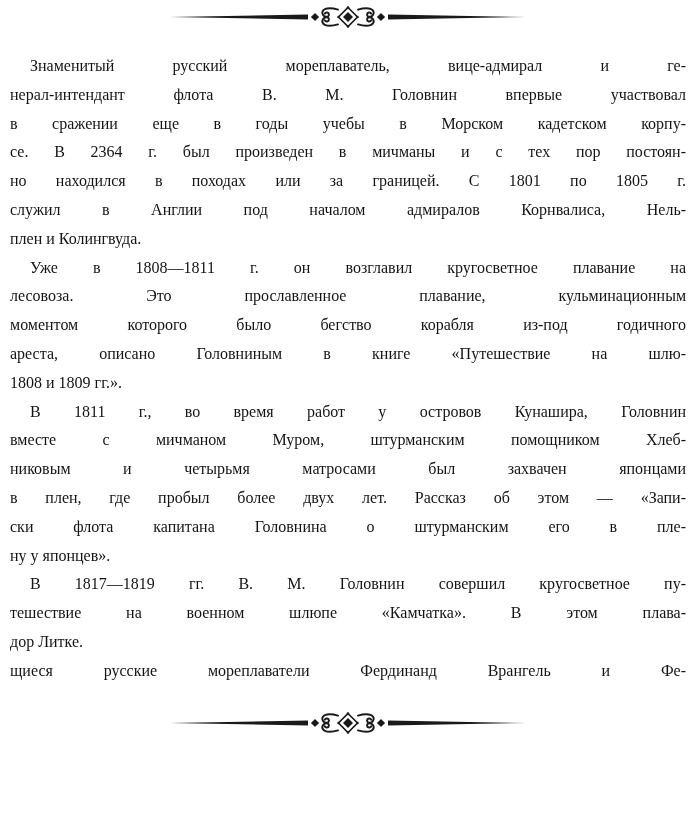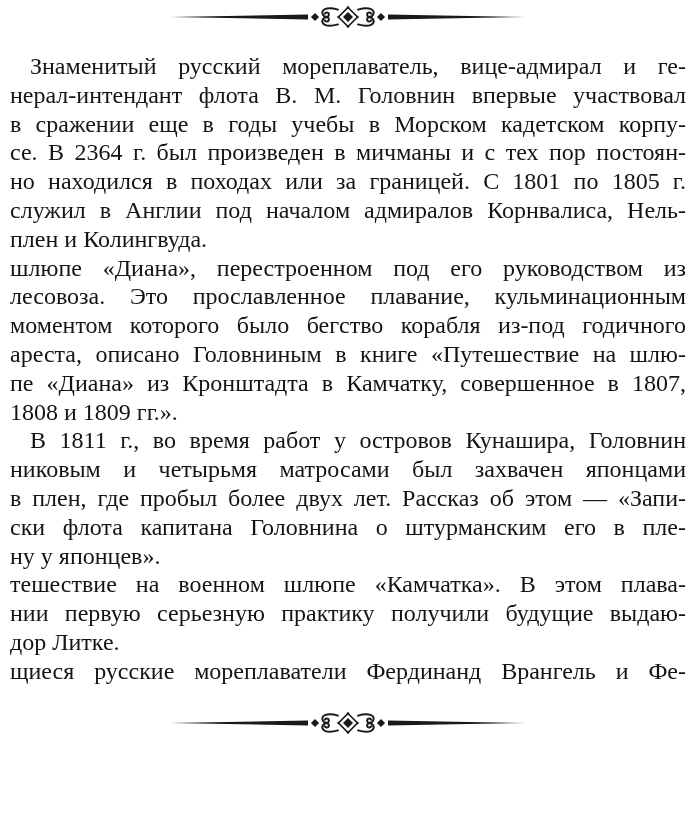--- a/index.html
+++ b/index.html
@@ -19,21 +19,21 @@
     width: 360px;
     height: 26px;
     margin: 0 auto;
   }
   .ornament.top { padding-top: 4px; }
   .ornament.bottom { margin-top: 24px; }
   .text-block {
     margin: 22px 10px 0 10px;
     width: 676px;
     color: #141414;
-    font-size: 24px;
+    font-size: 16px;
     line-height: 28.8px;
     font-weight: 400;
   }
   .para { margin: 0; padding: 0; }
   .line {
     text-align: justify;
     text-align-last: justify;
   }
   .line.end { text-align-last: left; }
   .line.indent { text-indent: 20px; }
@@ -75,39 +75,39 @@
       <div class="line indent">Знаменитый русский мореплаватель, вице-адмирал и ге-</div>
       <div class="line">нерал-интендант флота В. М. Головнин впервые участвовал</div>
       <div class="line">в сражении еще в годы учебы в Морском кадетском корпу-</div>
       <div class="line">се. В 2364 г. был произведен в мичманы и с тех пор постоян-</div>
       <div class="line">но находился в походах или за границей. С 1801 по 1805 г.</div>
       <div class="line">служил в Англии под началом адмиралов Корнвалиса, Нель-</div>
       <div class="line end">плен и Колингвуда.</div>
     </div>
 
     <div class="para">
-      <div class="line">шлюпе «Диана», перестроенном под его руководством из</div>
+      <div class="line indent">Уже в 1808—1811 г. он возглавил кругосветное плавание на</div>
       <div class="line">лесовоза. Это прославленное плавание, кульминационным</div>
       <div class="line">моментом которого было бегство корабля из-под годичного</div>
       <div class="line">ареста, описано Головниным в книге «Путешествие на шлю-</div>
-      <div class="line">пе «Диана» из Кронштадта в Камчатку, совершенное в 1807,</div>
       <div class="line end">1808 и 1809 гг.».</div>
     </div>
 
     <div class="para">
       <div class="line indent">В 1811 г., во время работ у островов Кунашира, Головнин</div>
+      <div class="line">вместе с мичманом Муром, штурманским помощником Хлеб-</div>
       <div class="line">никовым и четырьмя матросами был захвачен японцами</div>
       <div class="line">в плен, где пробыл более двух лет. Рассказ об этом — «Запи-</div>
       <div class="line">ски флота капитана Головнина о штурманским его в пле-</div>
       <div class="line end">ну у японцев».</div>
     </div>
 
     <div class="para">
+      <div class="line indent">В 1817—1819 гг. В. М. Головнин совершил кругосветное пу-</div>
       <div class="line">тешествие на военном шлюпе «Камчатка». В этом плава-</div>
-      <div class="line">нии первую серьезную практику получили будущие выдаю-</div>
       <div class="line end">дор Литке.</div>
       <div class="line">щиеся русские мореплаватели Фердинанд Врангель и Фе-</div>
     </div>
 
   </div>
 
   <div class="ornament bottom">
     <svg width="360" height="26" viewBox="0 0 360 26">
       <g fill="#1a1a1a">
         <path d="M2 13 L140 10.6 L140 15.4 Z"></path>

